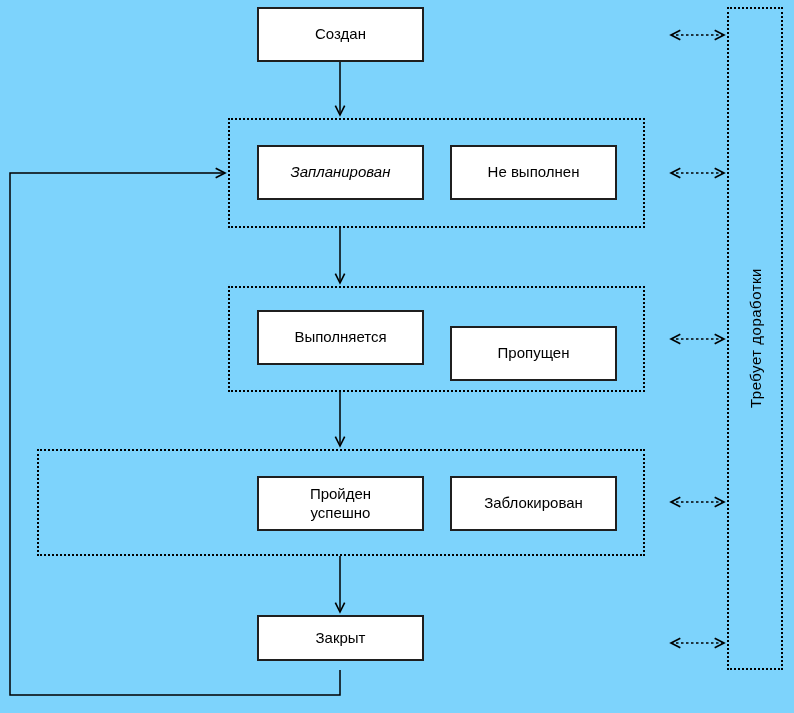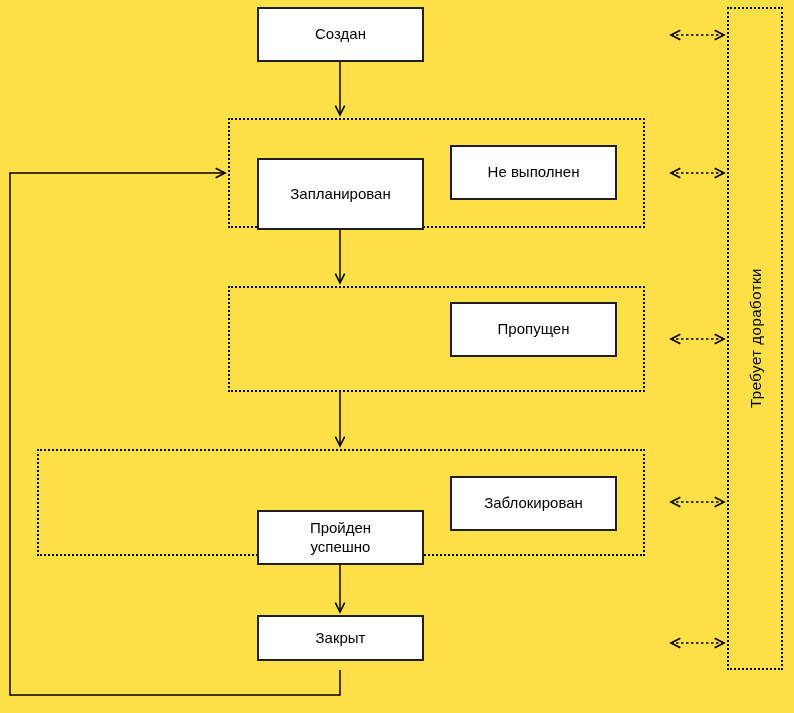--- a/index.html
+++ b/index.html
@@ -4,21 +4,21 @@
 <style>
   html, body {
     margin: 0;
     padding: 0;
     background: #ffffff;
   }
   .canvas {
     position: relative;
     width: 794px;
     height: 713px;
-    background: #fde047;
+    background: #7dd3fc;
     font-family: "Liberation Sans", sans-serif;
     color: #000000;
     overflow: hidden;
   }
   .node {
     position: absolute;
     box-sizing: border-box;
     border: 2px solid #1f1f1f;
     background: #ffffff;
     display: flex;
@@ -87,26 +87,27 @@
     <line x1="671" y1="502" x2="724" y2="502" stroke="#000000" stroke-width="1.3" stroke-dasharray="2.5,2.5" marker-start="url(#arrowOpen)" marker-end="url(#arrowOpen)"></line>
     <line x1="671" y1="643" x2="724" y2="643" stroke="#000000" stroke-width="1.3" stroke-dasharray="2.5,2.5" marker-start="url(#arrowOpen)" marker-end="url(#arrowOpen)"></line>
   </svg>
 
   <div class="group" style="left:228px; top:118px; width:417px; height:110px;"></div>
   <div class="group" style="left:228px; top:286px; width:417px; height:106px;"></div>
   <div class="group" style="left:37px; top:449px; width:608px; height:107px;"></div>
 
   <div class="node" style="left:257px; top:7px; width:167px; height:55px;">Создан</div>
 
-  <div class="node" style="left:257px; top:158px; width:167px; height:72px;">Запланирован</div>
+  <div class="node" style="left:257px; top:145px; width:167px; height:55px;font-style:italic;">Запланирован</div>
   <div class="node bold" style="left:450px; top:145px; width:167px; height:55px;">Не выполнен</div>
 
-  <div class="node bold" style="left:450px; top:302px; width:167px; height:55px;">Пропущен</div>
+  <div class="node" style="left:257px; top:310px; width:167px; height:55px;">Выполняется</div>
+  <div class="node bold" style="left:450px; top:326px; width:167px; height:55px;">Пропущен</div>
 
-  <div class="node bold" style="left:257px; top:476px; width:167px; height:55px;margin-top:34px;">Пройден
+  <div class="node bold" style="left:257px; top:476px; width:167px; height:55px;">Пройден
 успешно</div>
   <div class="node bold" style="left:450px; top:476px; width:167px; height:55px;">Заблокирован</div>
 
   <div class="node" style="left:257px; top:615px; width:167px; height:46px;">Закрыт</div>
 
   <div class="rework-box">
     <span class="rework-label">Требует доработки</span>
   </div>
 
 </div>

